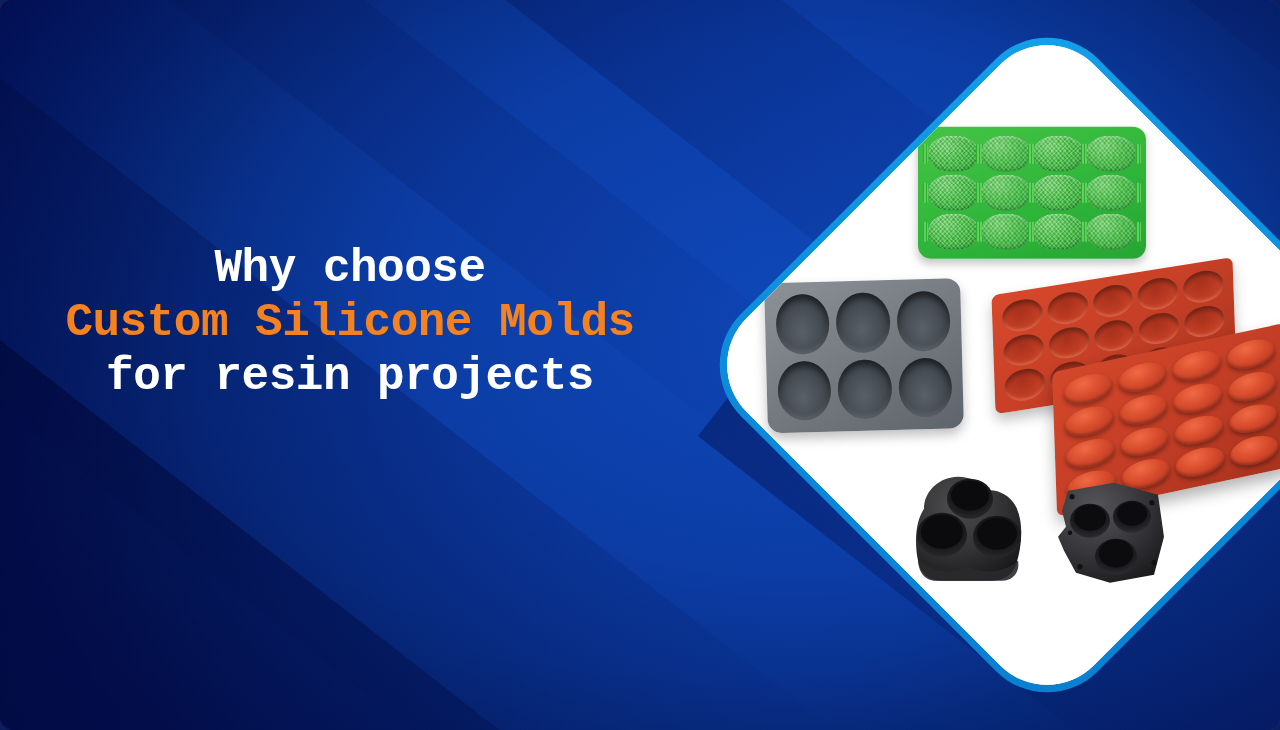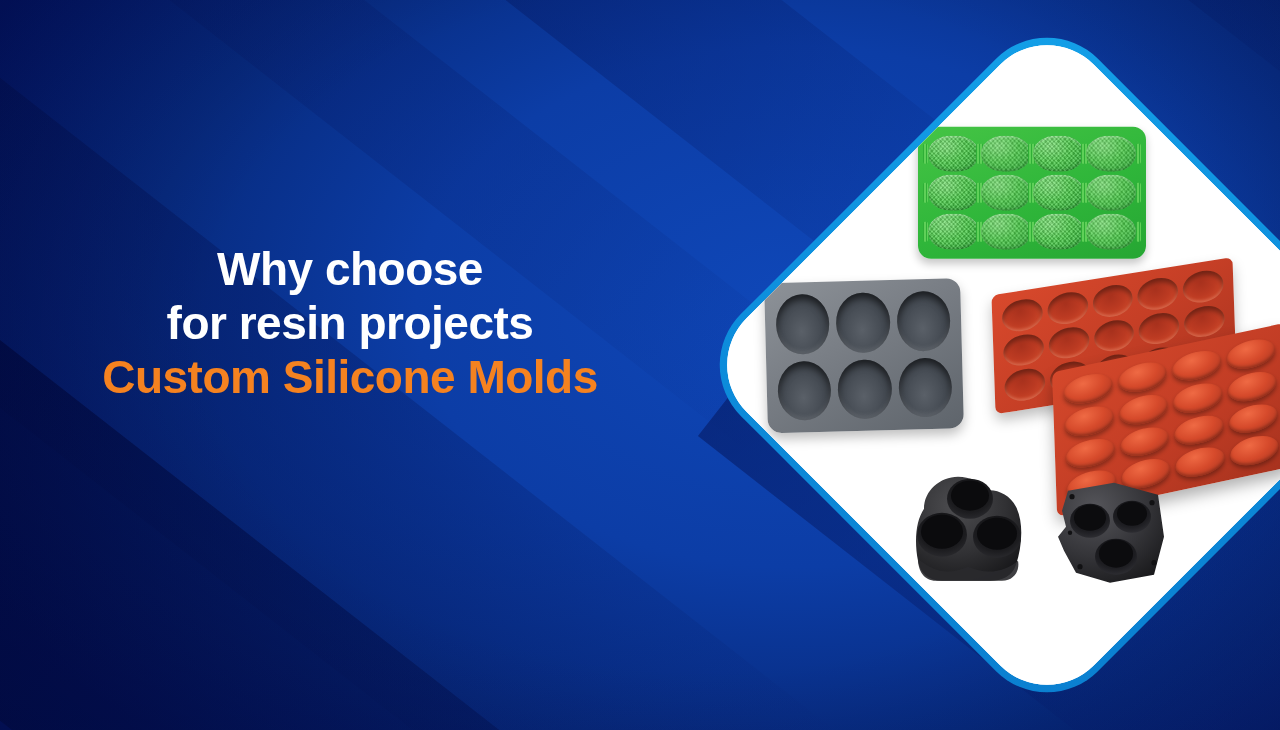--- a/index.html
+++ b/index.html
@@ -5,22 +5,23 @@
   html, body {
     margin: 0;
     padding: 0;
     background: #0a1f5c;
   }
   .banner {
     position: relative;
     width: 1280px;
     height: 730px;
     overflow: hidden;
-    font-family: Liberation Sans, sans-serif;
+    font-family: Liberation Mono, monospace;
     background: #7f1d1d;
+    border-radius: 12px;
   }
 
   
   .bg-base {
     position: absolute;
     inset: 0;
     background:
       radial-gradient(ellipse 900px 620px at 62% 42%, #0f47b8 0%, #0c3da6 42%, #072a7e 72%, #031463 100%),
       linear-gradient(135deg, #00094d 0%, #0a2f8e 45%, #0c3da6 100%);
   }
@@ -245,22 +246,22 @@
   <div class="bg-band band-a"></div>
   <div class="bg-band band-b"></div>
   <div class="bg-band band-c"></div>
   <div class="bg-band band-d"></div>
   <div class="bg-band band-e"></div>
   <div class="bg-band band-f"></div>
   <div class="vignette"></div>
 
   <div class="headline">
     <span class="ln ln-1">Why choose</span>
+    <span class="ln ln-2">Custom Silicone Molds</span>
     <span class="ln ln-3">for resin projects</span>
-    <span class="ln ln-2">Custom Silicone Molds</span>
   </div>
 
   <div class="diamond-wrap">
     <div class="diamond-outer"></div>
     <div class="diamond-inner">
       <div class="photo-plane">
 
         <div class="mold mold-green">
           <div class="pine"></div>
           <div class="pine"></div>

